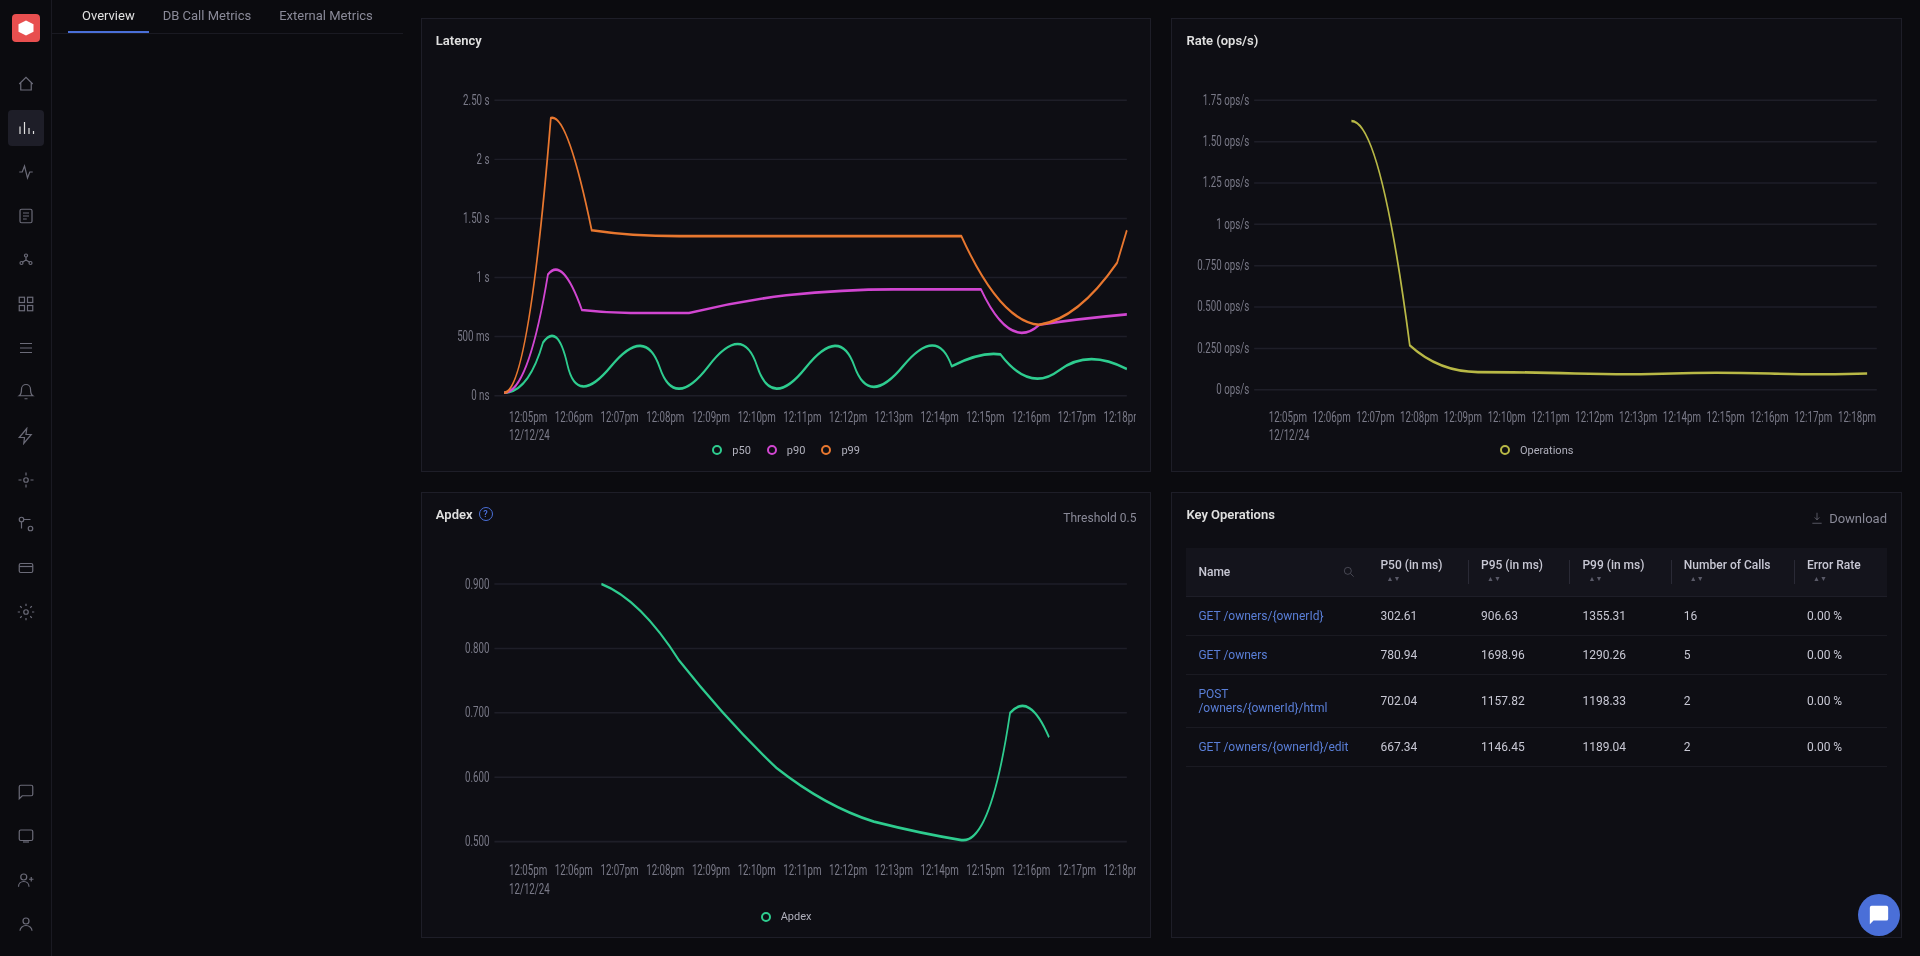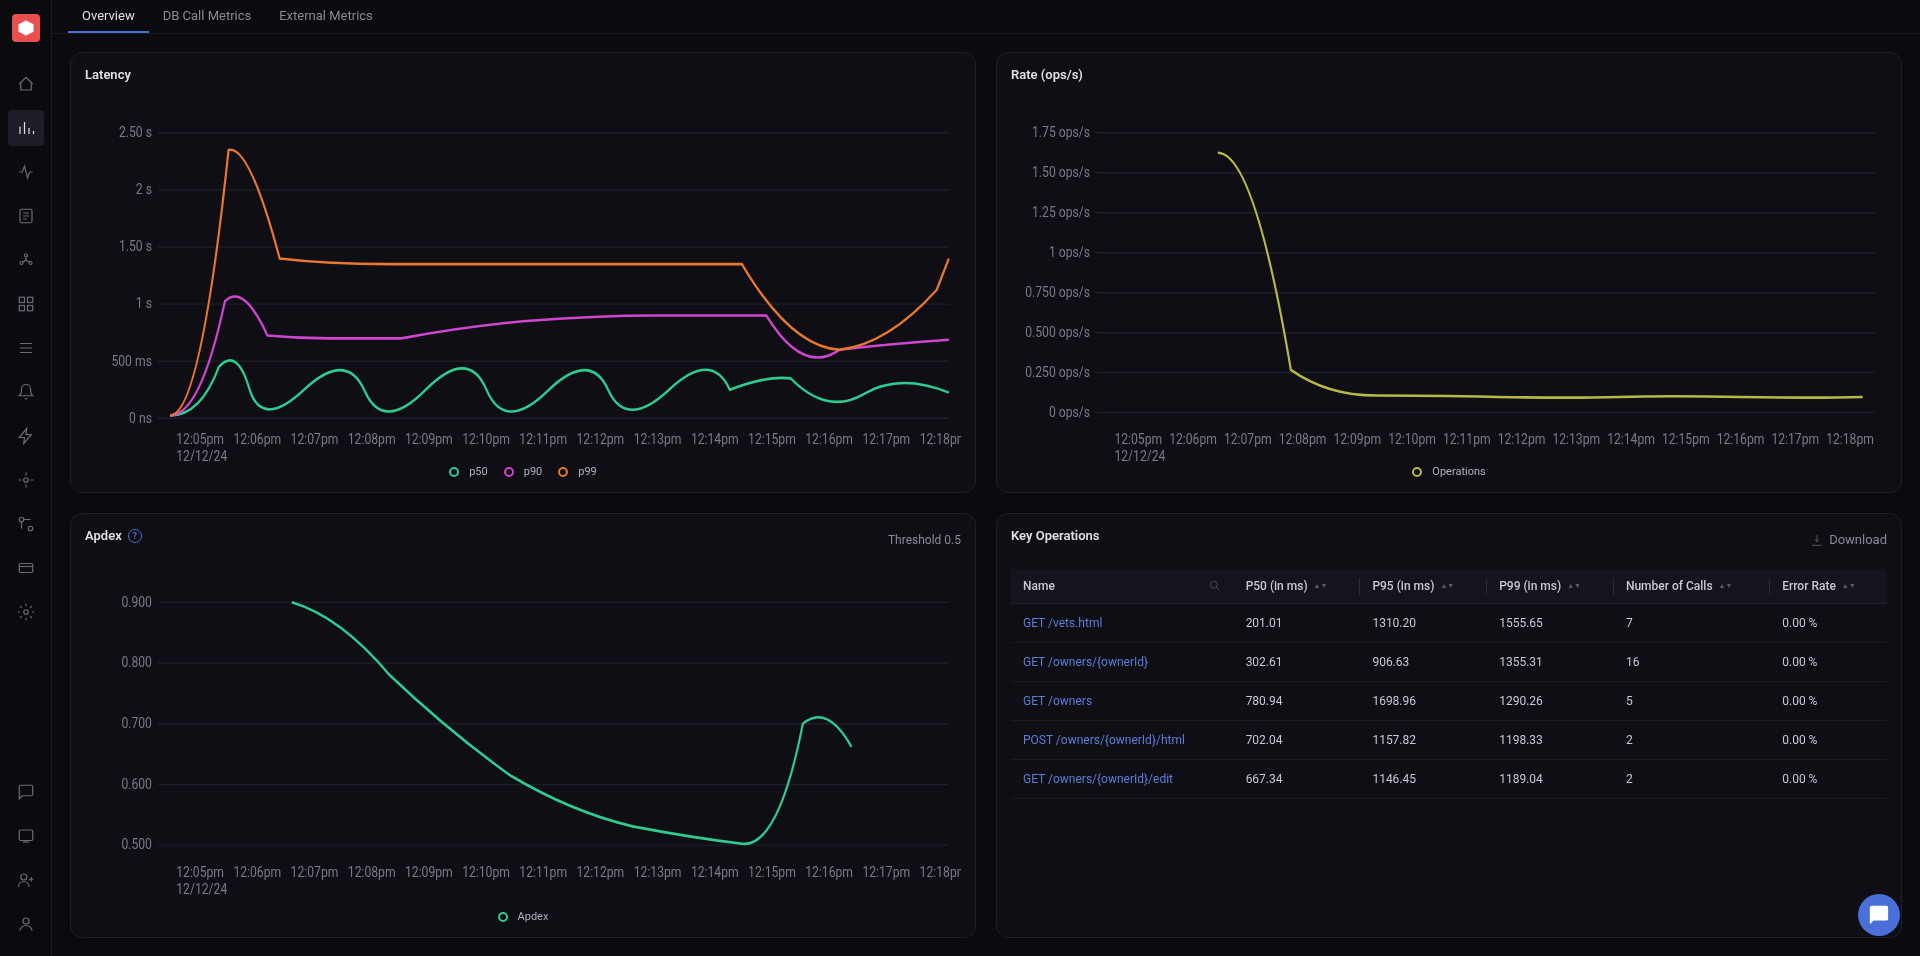--- a/index.html
+++ b/index.html
@@ -6,26 +6,26 @@
 body { background:#0b0b0f; color:#e0e0e0; font-family:-apple-system,BlinkMacSystemFont,"Segoe UI",Roboto,sans-serif; font-size:13px; overflow:hidden; }
 .app { display:flex; height:956px; width:1920px; }
 .sidebar { width:52px; background:#0b0b0f; display:flex; flex-direction:column; align-items:center; padding-top:14px; border-right:1px solid #1a1a22; }
 .logo { width:28px; height:28px; background:#e84f4f; border-radius:4px; display:flex; align-items:center; justify-content:center; margin-bottom:24px; }
 .logo svg { width:18px; height:18px; fill:#fff; }
 .nav-icons { display:flex; flex-direction:column; gap:8px; flex:1; }
 .nav-icon { width:36px; height:36px; display:flex; align-items:center; justify-content:center; border-radius:4px; cursor:pointer; color:#6b6b78; }
 .nav-icon.active { background:#1e1e28; color:#e0e0e0; }
 .nav-icon svg { width:18px; height:18px; stroke:currentColor; fill:none; stroke-width:1.6; }
 .bottom-icons { display:flex; flex-direction:column; gap:8px; padding-bottom:14px; }
-.main { flex:1; display:flex; flex-direction:column; overflow:hidden; }
+.main { flex:1; display:flex; flex-direction:row; overflow:hidden; }
 .tabs { display:flex; gap:0; padding:0 16px; border-bottom:1px solid #1a1a22; height:34px; align-items:flex-end; }
 .tab { padding:8px 14px; color:#8a8a98; cursor:pointer; border-bottom:2px solid transparent; font-size:13px; }
 .tab.active { color:#e0e0e0; border-bottom-color:#4a6fd8; }
 .content { flex:1; padding:18px; display:grid; grid-template-columns:1fr 1fr; gap:20px; overflow:auto; }
-.panel { background:#0e0e14; border:1px solid #1e1e28; border-radius:12px; padding:14px; display:flex; flex-direction:column; }
+.panel { background:#0e0e14; border:1px solid #1e1e28; border-radius:0; padding:14px; display:flex; flex-direction:column; }
 .panel-title { font-size:13px; font-weight:600; color:#e0e0e0; margin-bottom:8px; display:flex; align-items:center; gap:6px; }
 .panel-header-row { display:flex; justify-content:space-between; align-items:center; margin-bottom:8px; }
 .threshold { font-size:12px; color:#8a8a98; }
 .chart-area { flex:1; position:relative; min-height:240px; }
 .chart-svg { width:100%; height:100%; }
 .y-tick, .x-tick { font-size:10px; fill:#7a7a88; }
 .grid-line { stroke:#1e1e28; stroke-width:1; }
 .legend { display:flex; justify-content:center; gap:16px; margin-top:4px; font-size:11px; color:#b0b0bc; }
 .legend-item { display:flex; align-items:center; gap:10px; }
 .legend-dot { width:10px; height:10px; border-radius:50%; border:2px solid; background:transparent; }
@@ -348,28 +348,20 @@
                     </svg>
                 </th>
                 <th><span>P50 (in ms)</span><span class="sort-arrows">▲▼</span></th>
                 <th><span>P95 (in ms)</span><span class="sort-arrows">▲▼</span></th>
                 <th><span>P99 (in ms)</span><span class="sort-arrows">▲▼</span></th>
                 <th><span>Number of Calls</span><span class="sort-arrows">▲▼</span></th>
                 <th><span>Error Rate</span><span class="sort-arrows">▲▼</span></th>
               </tr>
             </thead>
             <tbody id="ops-body">
-                <tr>
-                  <td>GET /vets.html</td>
-                  <td>201.01</td>
-                  <td>1310.20</td>
-                  <td>1555.65</td>
-                  <td>7</td>
-                  <td>0.00 %</td>
-                </tr>
                 <tr>
                   <td>GET /owners/{ownerId}</td>
                   <td>302.61</td>
                   <td>906.63</td>
                   <td>1355.31</td>
                   <td>16</td>
                   <td>0.00 %</td>
                 </tr>
                 <tr>
                   <td>GET /owners</td>

